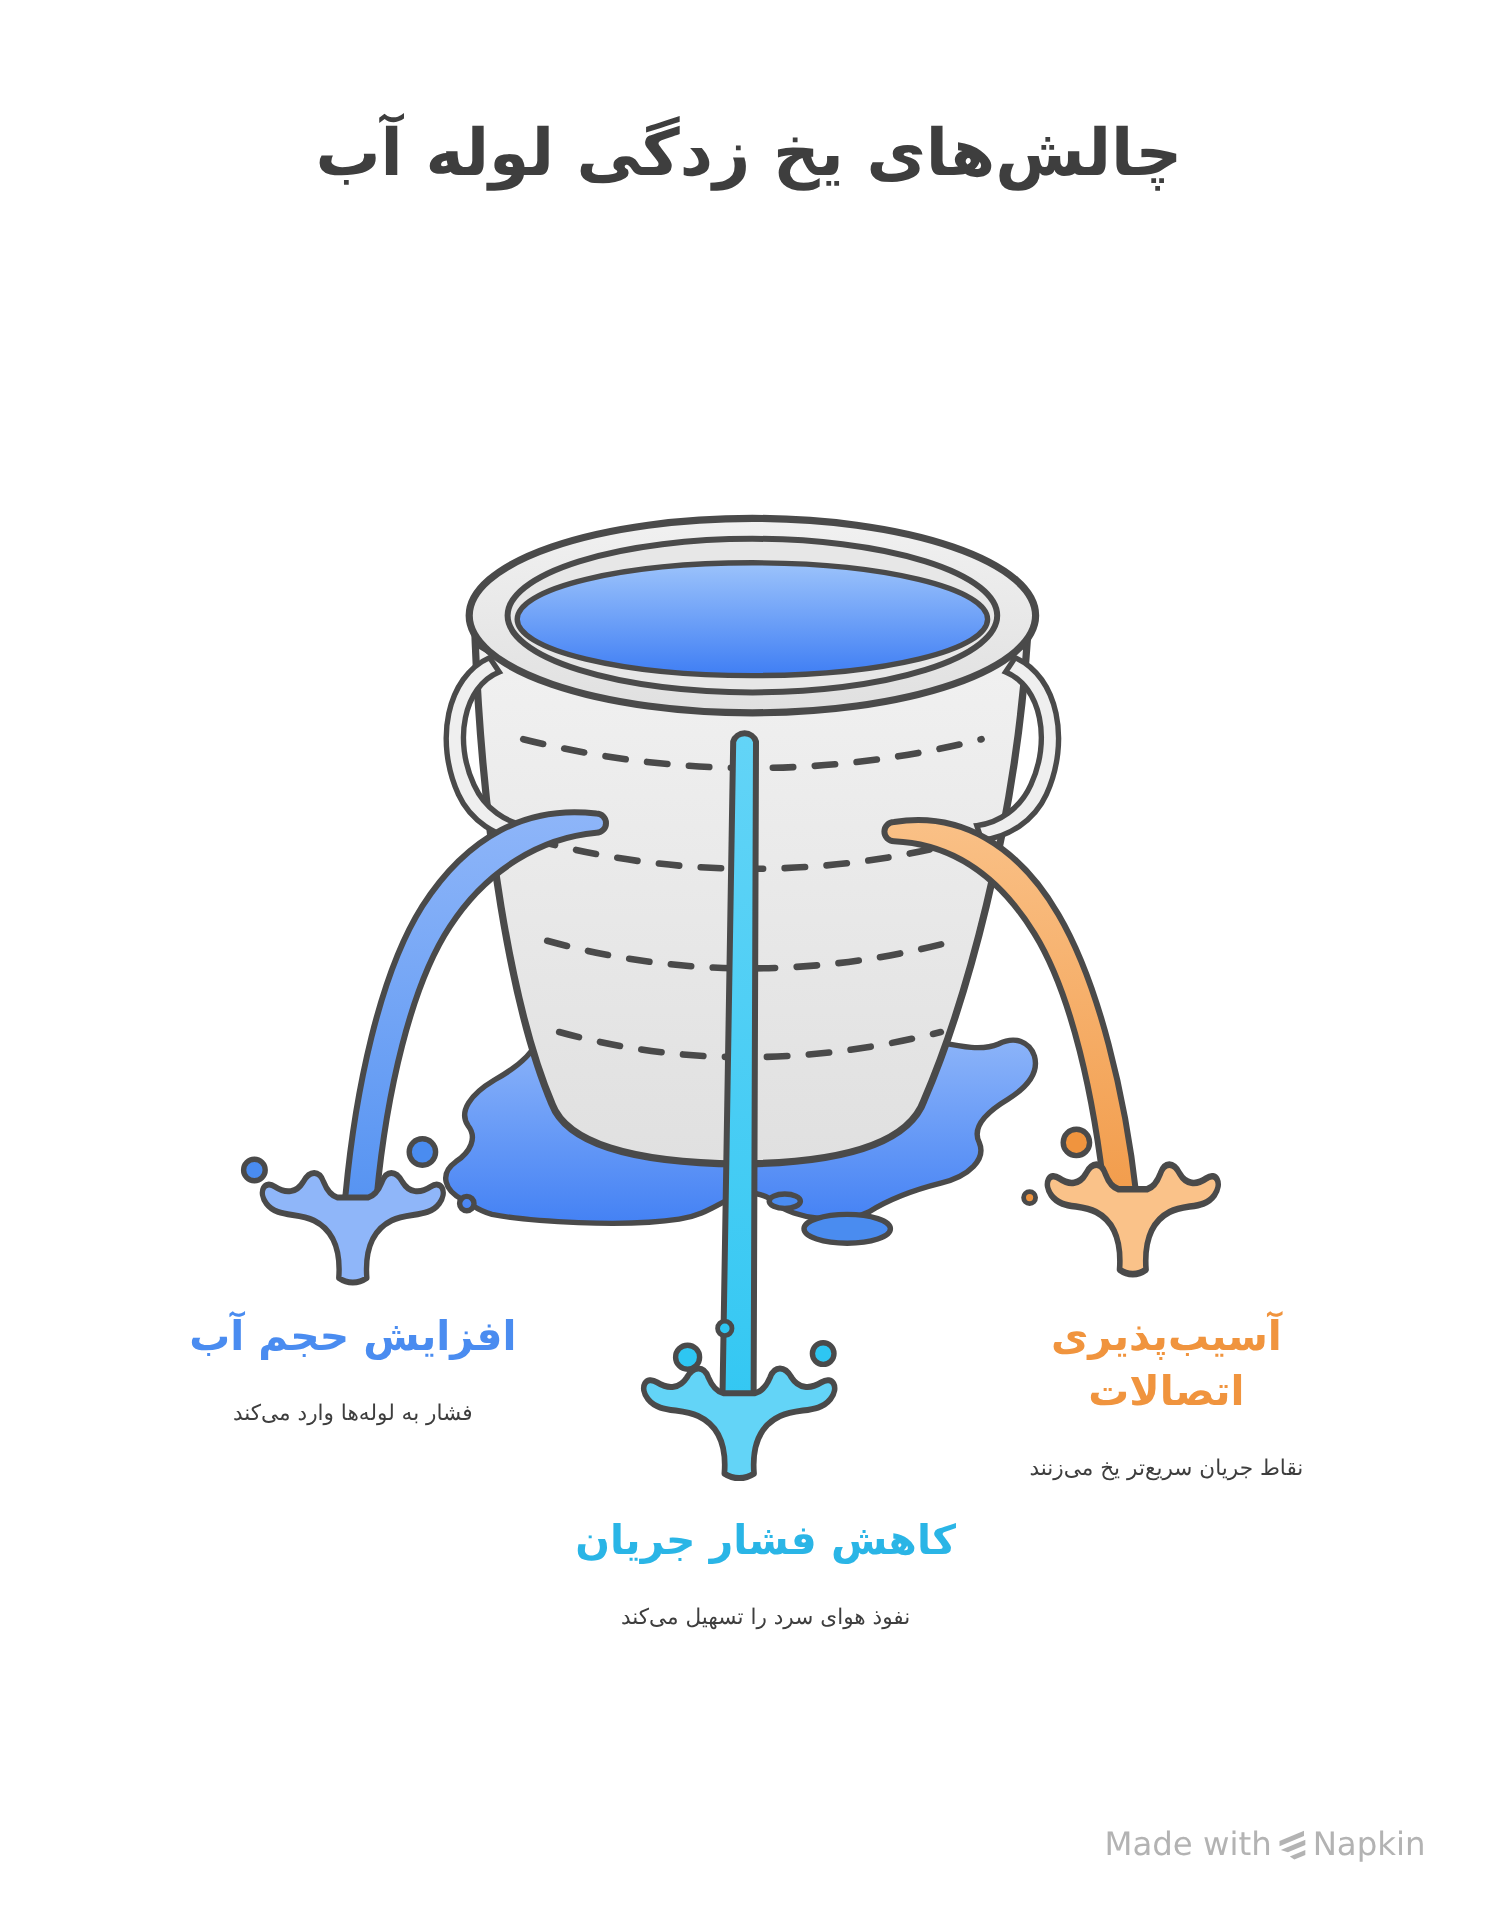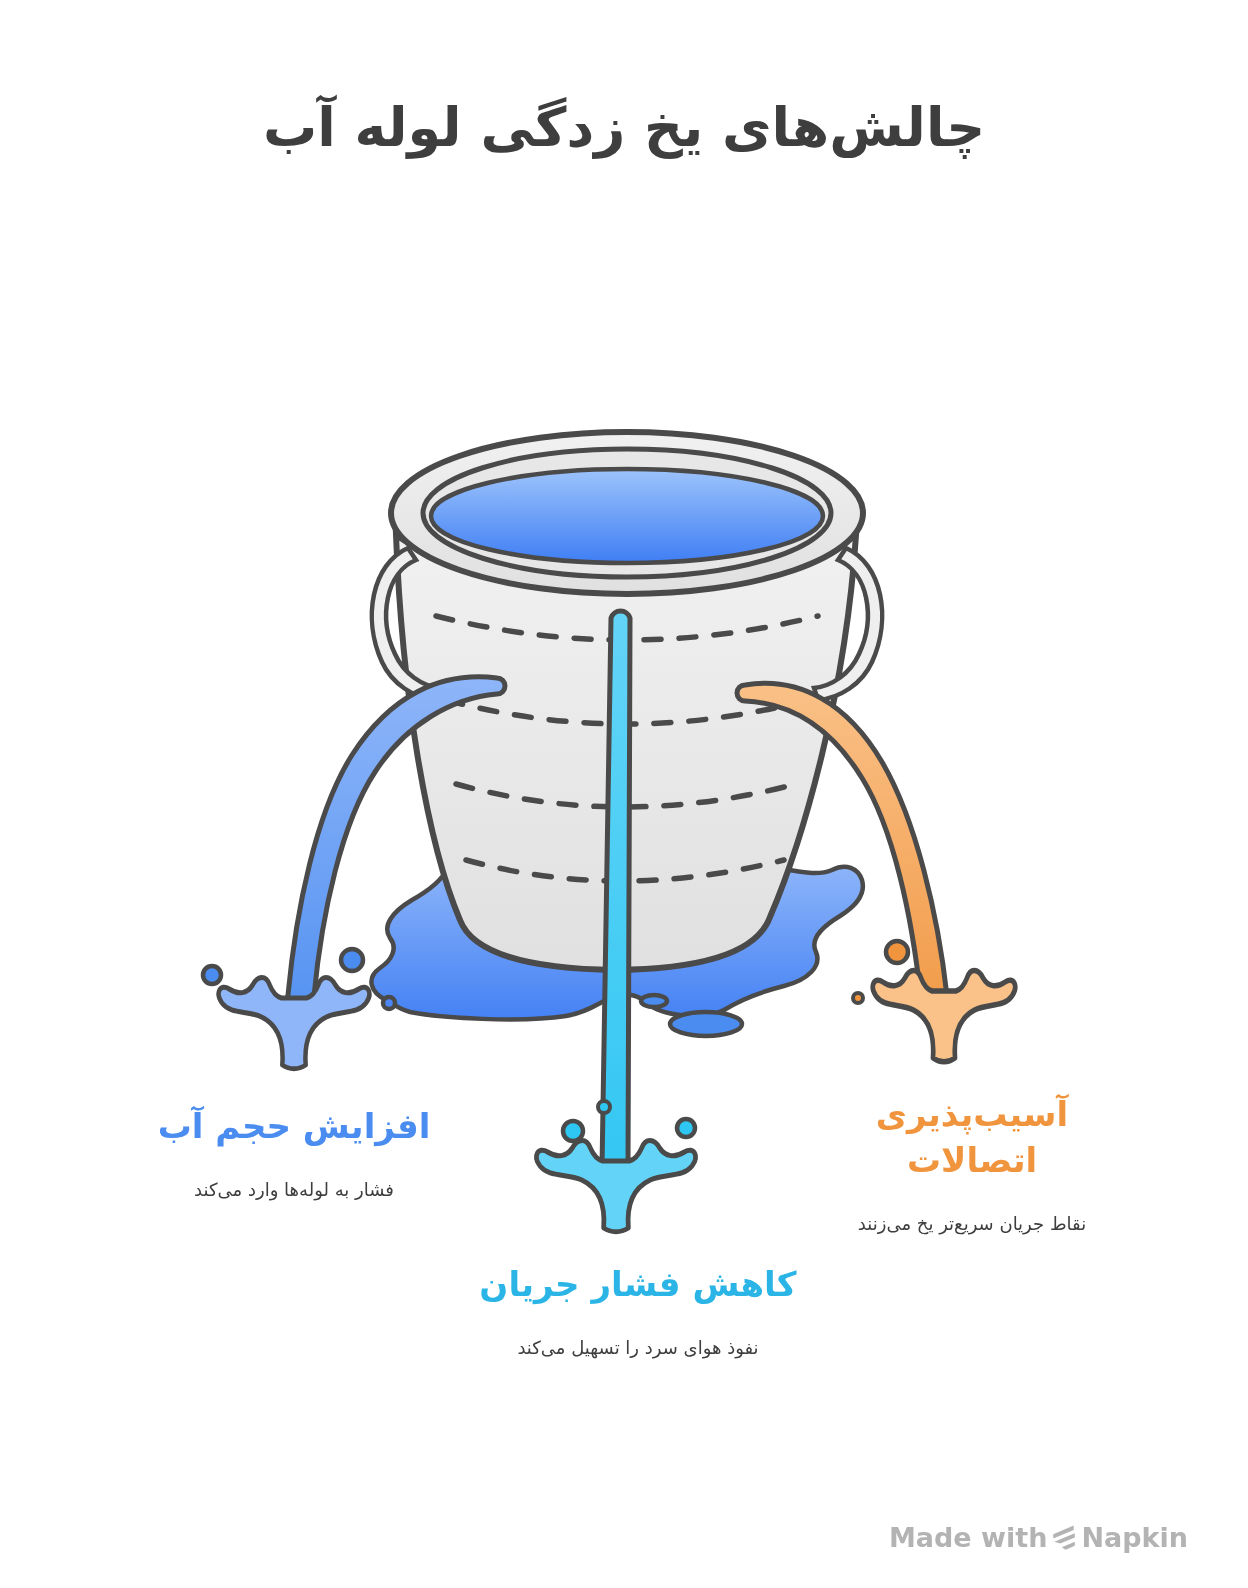--- a/index.html
+++ b/index.html
@@ -9,32 +9,32 @@
   }
   .title{
     position:absolute;top:96px;left:0;width:100%;margin:0;
     text-align:center;direction:rtl;
     font-size:54px;font-weight:bold;color:var(--text,#3E3E3E);
   }
   .illustration{position:absolute;left:0;top:0;}
   .label{position:absolute;text-align:center;direction:rtl;}
   .label-title{font-size:34px;font-weight:bold;line-height:1.35;}
   .label-desc{font-size:18px;color:var(--text,#3E3E3E);line-height:1.5;margin:26px auto 0;}
-  .label-volume{left:118px;top:1092px;width:352px;margin-top:12px;}
+  .label-volume{left:118px;top:1092px;width:352px;}
   .label-volume .label-title{color:var(--blue,#4A8CF0);}
   .label-pressure{left:468px;top:1262px;width:340px;}
   .label-pressure .label-title{color:var(--cyan,#2AB5E6);}
   .label-pressure .label-desc{width:318px;}
   .label-joints{left:812px;top:1092px;width:320px;}
   .label-joints .label-title{color:var(--orange,#F0943E);}
   .label-joints .label-desc{width:262px;}
   .footer{
     position:absolute;right:60px;top:1522px;
     display:flex;align-items:center;gap:4px;
-    font-size:27px;font-weight:700;color:var(--footer-gray,#B3B3B3);
+    font-size:27px;font-weight:400;color:var(--footer-gray,#B3B3B3);
   }
   .footer svg{display:block;}
 </style>
 </head>
 <body>
 
 <div class="page">
 
   <h1 class="title">چالش‌های یخ زدگی لوله آب</h1>
 

